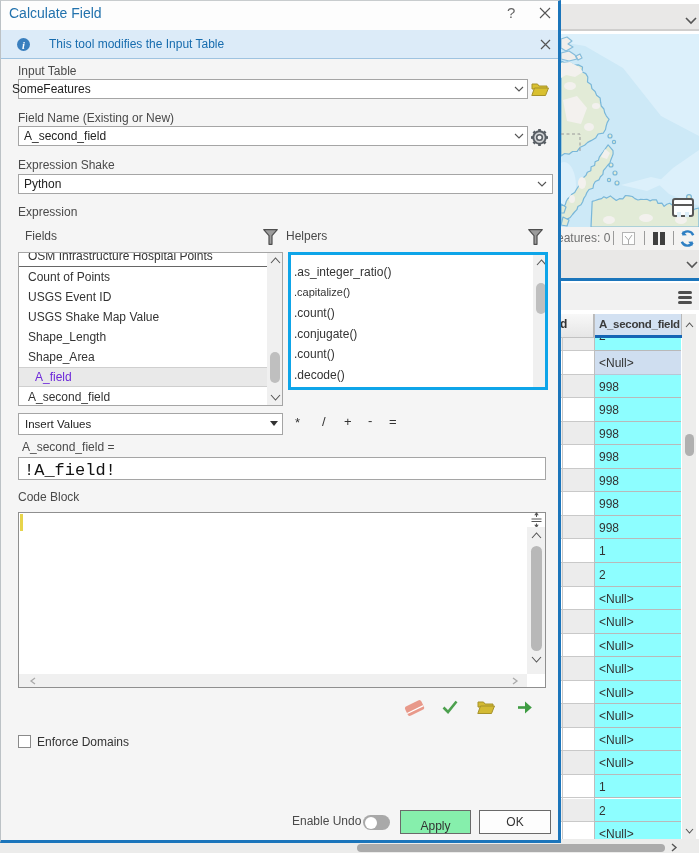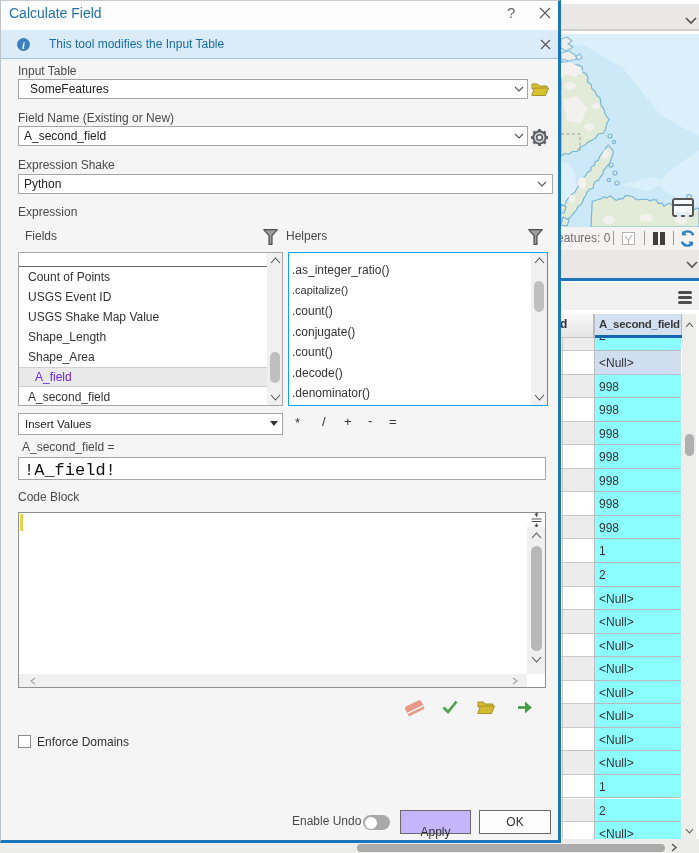--- a/index.html
+++ b/index.html
@@ -167,21 +167,21 @@
 <svg style="left:17px;top:38px" width="13" height="13">
     <circle cx="6.5" cy="6.5" r="6.5" fill="#3a7fbe"></circle>
     <text x="6.5" y="10.5" text-anchor="middle" font-family="Liberation Serif" font-size="10.5" font-weight="bold" fill="#fff" font-style="italic">i</text>
   </svg>
 <div class="ab" style="left:49px;top:37px;font-size:12px;color:#176cae">This tool modifies the Input Table</div>
 <svg style="left:540px;top:39px" width="11" height="11">
     <path d="M1,1 L10,10 M10,1 L1,10" stroke="#555" stroke-width="1.2"></path>
   </svg>
 <div class="lbl" style="left:18px;top:64px">Input Table</div>
 <div class="inp" style="left:18px;top:79px;width:510px;height:20px"></div>
-<div class="itxt" style="left:30px;top:82px">SomeFeatures</div>
+<div class="itxt" style="left:12px;top:82px">SomeFeatures</div>
 <svg style="left:514px;top:86px" width="10" height="7">
     <polyline points="1,1 5,5 9,1" fill="none" stroke="#555" stroke-width="1.1"></polyline>
   </svg>
 <svg style="left:531px;top:82px" width="18" height="15" viewBox="0 0 18 15">
 <path d="M1,2 h5.5 l1.5,2 H16 v3 H1 Z" fill="#d9c02f" stroke="#a6922a" stroke-width="1"></path>
 <path d="M3.5,6 H17.5 L14.5,13.5 H0.8 Z" fill="#d9c02f" stroke="#a6922a" stroke-width="1"></path>
 </svg>
 <div class="lbl" style="left:18px;top:111px">Field Name (Existing or New)</div>
 <div class="inp" style="left:18px;top:126px;width:510px;height:20px"></div>
 <div class="itxt" style="left:24px;top:129px">A_second_field</div>
@@ -208,39 +208,40 @@
 <div class="lbl" style="left:25px;top:229px">Fields</div>
 <div class="lbl" style="left:286px;top:229px">Helpers</div>
 <svg style="left:263px;top:229px" width="15" height="16" viewBox="0 0 15 16">
 <path d="M0.7,0.7 h13.6 l-5.3,6 v8.6 h-3 V6.7 Z" fill="#9c9c9c" stroke="#4f4f4f" stroke-width="1.2" stroke-linejoin="round"></path>
   </svg>
 <svg style="left:528px;top:229px" width="15" height="16" viewBox="0 0 15 16">
 <path d="M0.7,0.7 h13.6 l-5.3,6 v8.6 h-3 V6.7 Z" fill="#9c9c9c" stroke="#4f4f4f" stroke-width="1.2" stroke-linejoin="round"></path>
   </svg>
 
 <div class="ab" style="left:18px;top:252px;width:265px;height:154px;background:#fff;border:1px solid #a5a5a5;overflow:hidden">
+<div class="ab" style="left:9px;top:-4px;font-size:12px;color:#333;white-space:nowrap">OSM Infrastructure Hospital Points</div>
 <div class="ab" style="left:9px;top:17px;font-size:12px;color:#333;white-space:nowrap">Count of Points</div>
 <div class="ab" style="left:9px;top:37px;font-size:12px;color:#333;white-space:nowrap">USGS Event ID</div>
 <div class="ab" style="left:9px;top:57px;font-size:12px;color:#333;white-space:nowrap">USGS Shake Map Value</div>
 <div class="ab" style="left:9px;top:77px;font-size:12px;color:#333;white-space:nowrap">Shape_Length</div>
 <div class="ab" style="left:9px;top:97px;font-size:12px;color:#333;white-space:nowrap">Shape_Area</div>
 <div class="ab" style="left:0;top:114px;width:248px;height:20px;background:#e9e9e9;border-top:1px solid #cfcfcf;border-bottom:1px solid #cfcfcf"></div>
 <div class="ab" style="left:16px;top:117px;font-size:12px;color:#6d28d9;white-space:nowrap">A_field</div>
 <div class="ab" style="left:9px;top:137px;font-size:12px;color:#333;white-space:nowrap">A_second_field</div>
 <div class="ab" style="left:0;top:12.5px;width:248px;height:1px;background:#666"></div>
 <div class="ab" style="left:248px;top:0;width:16px;height:153px;background:#f0f0f0"></div>
 <svg style="left:251px;top:4px" width="11" height="7">
       <polyline points="1,6 5.5,1 10,6" fill="none" stroke="#555" stroke-width="1.1"></polyline>
     </svg>
 <div class="ab" style="left:251px;top:99px;width:10px;height:31px;background:#bfbfbf;border-radius:5px"></div>
 <svg style="left:251px;top:141px" width="11" height="7">
       <polyline points="1,1 5.5,6 10,1" fill="none" stroke="#555" stroke-width="1.1"></polyline>
     </svg>
 </div>
-<div class="ab" style="left:288px;top:252px;width:260px;height:154px;background:#fff;border:1px solid #0ea5e9;overflow:hidden">
+<div class="ab" style="left:288px;top:252px;width:260px;height:138px;background:#fff;border:3px solid #0ea5e9;overflow:hidden">
 <div class="ab" style="left:3px;top:10px;font-size:12px;color:#333;white-space:nowrap">.as_integer_ratio()</div>
 <div class="ab" style="left:3px;top:30.5px;font-size:11px;color:#333;white-space:nowrap">.capitalize()</div>
 <div class="ab" style="left:3px;top:51px;font-size:12px;color:#333;white-space:nowrap">.count()</div>
 <div class="ab" style="left:3px;top:71.5px;font-size:12px;color:#333;white-space:nowrap">.conjugate()</div>
 <div class="ab" style="left:3px;top:92px;font-size:12px;color:#333;white-space:nowrap">.count()</div>
 <div class="ab" style="left:3px;top:112.5px;font-size:12px;color:#333;white-space:nowrap">.decode()</div>
 <div class="ab" style="left:3px;top:133px;font-size:12px;color:#333;white-space:nowrap">.denominator()</div>
 <div class="ab" style="left:3px;top:151.5px;font-size:12px;color:#333;white-space:nowrap">.encode()</div>
 <div class="ab" style="left:242px;top:0;width:16px;height:153px;background:#f0f0f0"></div>
 <svg style="left:245px;top:4px" width="11" height="7">
@@ -305,13 +306,13 @@
 </svg>
 <svg style="left:517px;top:700px" width="16" height="15" viewBox="0 0 16 15">
 <path d="M1,7.5 H12" stroke="#3f9c43" stroke-width="2.6"></path>
 <path d="M8,1.5 L14.8,7.5 L8,13.5 Z" fill="#3f9c43"></path>
 </svg>
 <div class="ab" style="left:18px;top:735px;width:13px;height:13px;background:#fff;border:1px solid #8a8a8a"></div>
 <div class="lbl" style="left:37px;top:735px;color:#333">Enforce Domains</div>
 <div class="lbl" style="left:292px;top:814px;color:#4a4a4a">Enable Undo</div>
 <div class="ab" style="left:363px;top:815px;width:27px;height:15px;background:#a9a9a9;border-radius:7.5px"></div>
 <div class="ab" style="left:364.5px;top:816.5px;width:12px;height:12px;background:#fff;border-radius:6px"></div>
-<div class="ab" style="left:400px;top:810px;width:71px;height:24px;background:#c4b5fd;border:1px solid #6a6a6a;text-align:center;font-size:12px;color:#333;padding-top:14px">Apply</div>
+<div class="ab" style="left:400px;top:810px;width:71px;height:24px;background:#86efac;border:1px solid #6a6a6a;text-align:center;font-size:12px;color:#333;padding-top:8px">Apply</div>
 <div class="ab" style="left:479px;top:810px;width:72px;height:24px;background:#fdfdfd;border:1px solid #6a6a6a;text-align:center;font-size:12px;color:#333;padding-top:4px">OK</div>
 </body></html>

